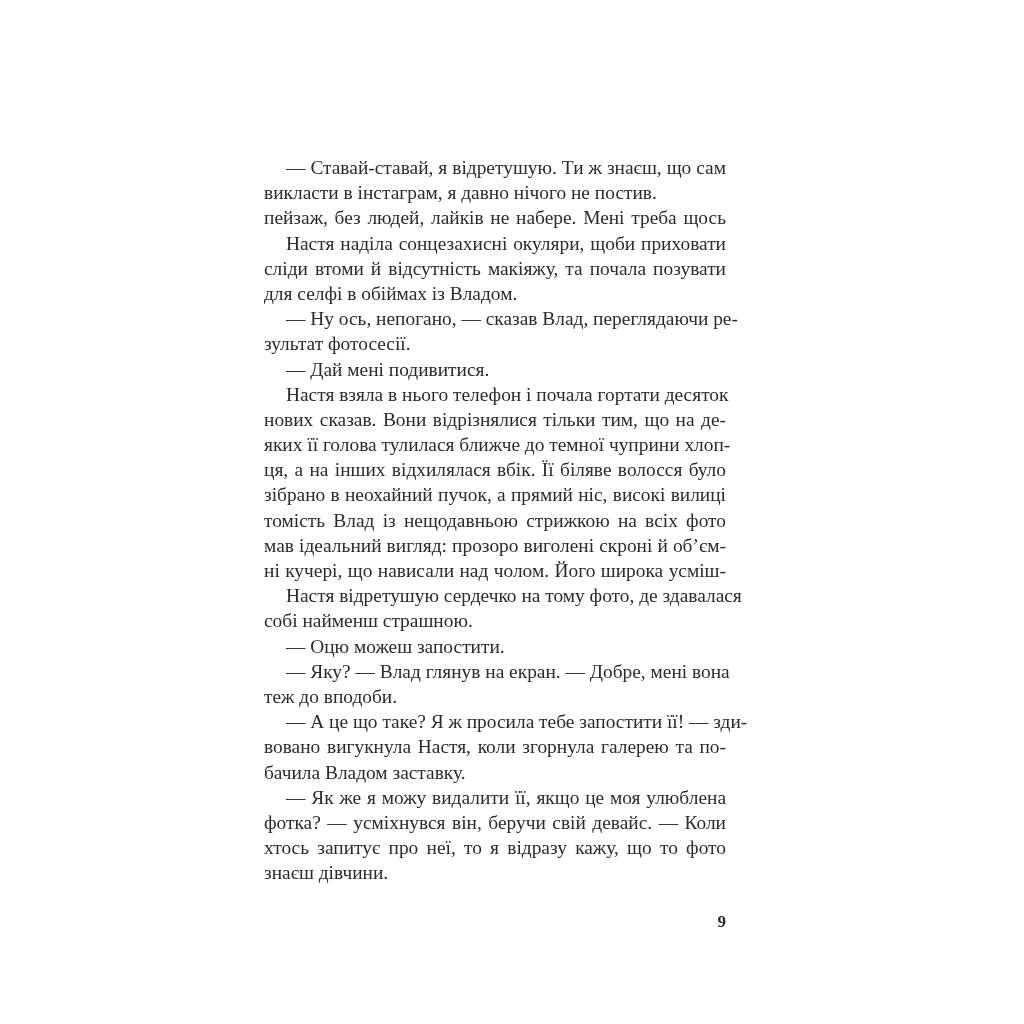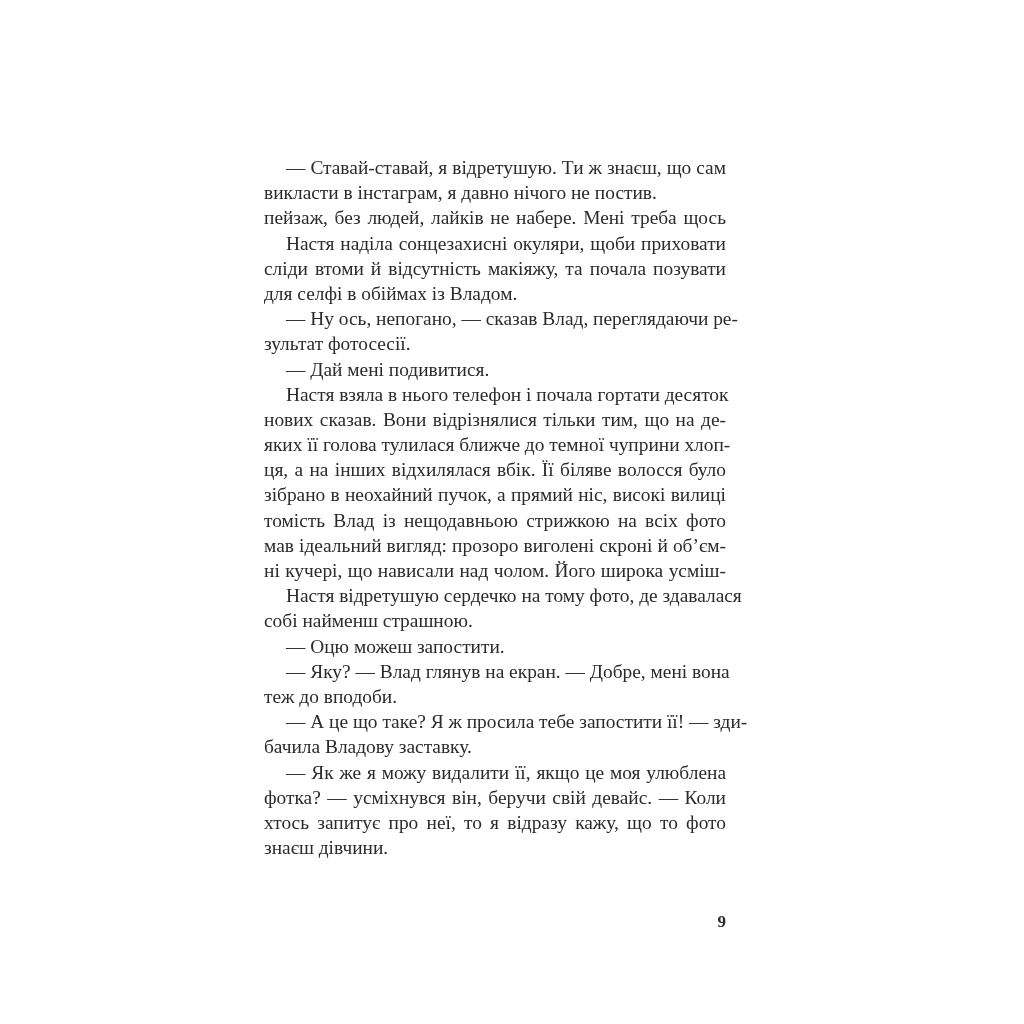--- a/index.html
+++ b/index.html
@@ -103,21 +103,22 @@
       <span class="line indent last">— Оцю можеш запостити.</span>
     </div>
 
     <div>
       <span class="line indent">— Яку? — Влад глянув на екран. — Добре, мені вона</span>
       <span class="line last">теж до вподоби.</span>
     </div>
 
     <div>
       <span class="line indent">— А це що таке? Я ж просила тебе запостити її! — зди-</span>
-      <span class="line last">бачила Владову заставку.</span>
+      <span class="line">вовано вигукнула Настя, коли згорнула галерею та по-</span>
+      <span class="line last">бачила Владом заставку.</span>
     </div>
 
     <div>
       <span class="line indent">— Як же я можу видалити її, якщо це моя улюблена</span>
       <span class="line">фотка? — усміхнувся він, беручи свій девайс. — Коли</span>
       <span class="line">хтось запитує про неї, то я відразу кажу, що то фото</span>
       <span class="line last">знаєш дівчини.</span>
     </div>
   </div>
 

